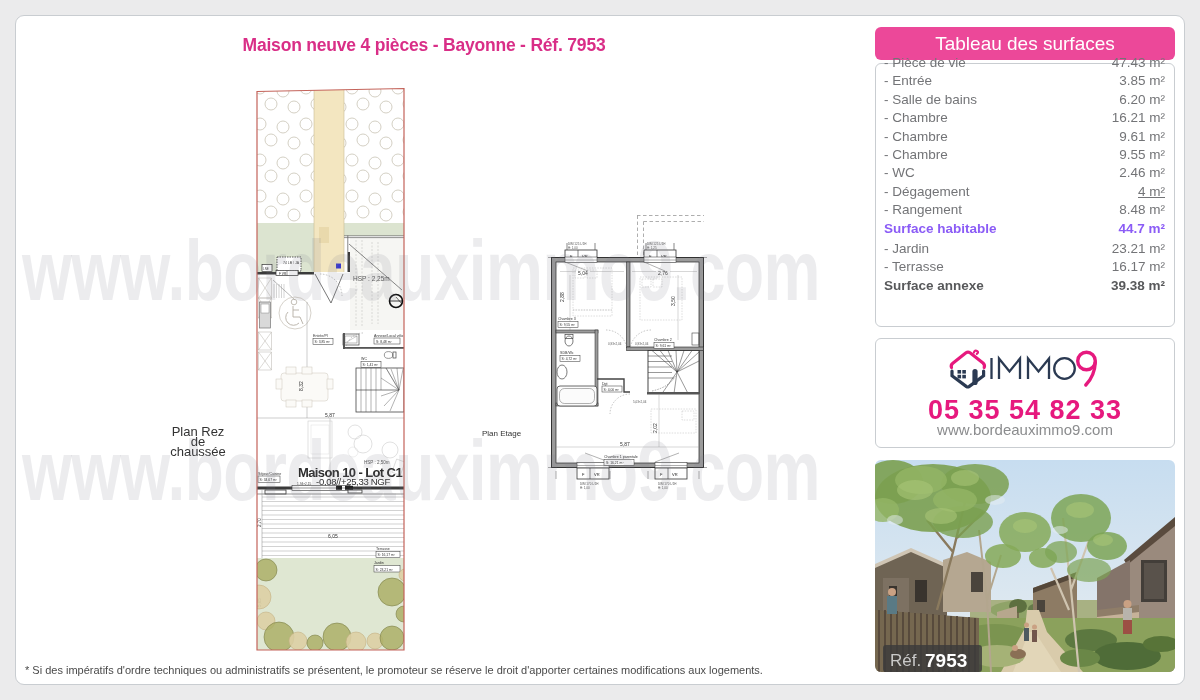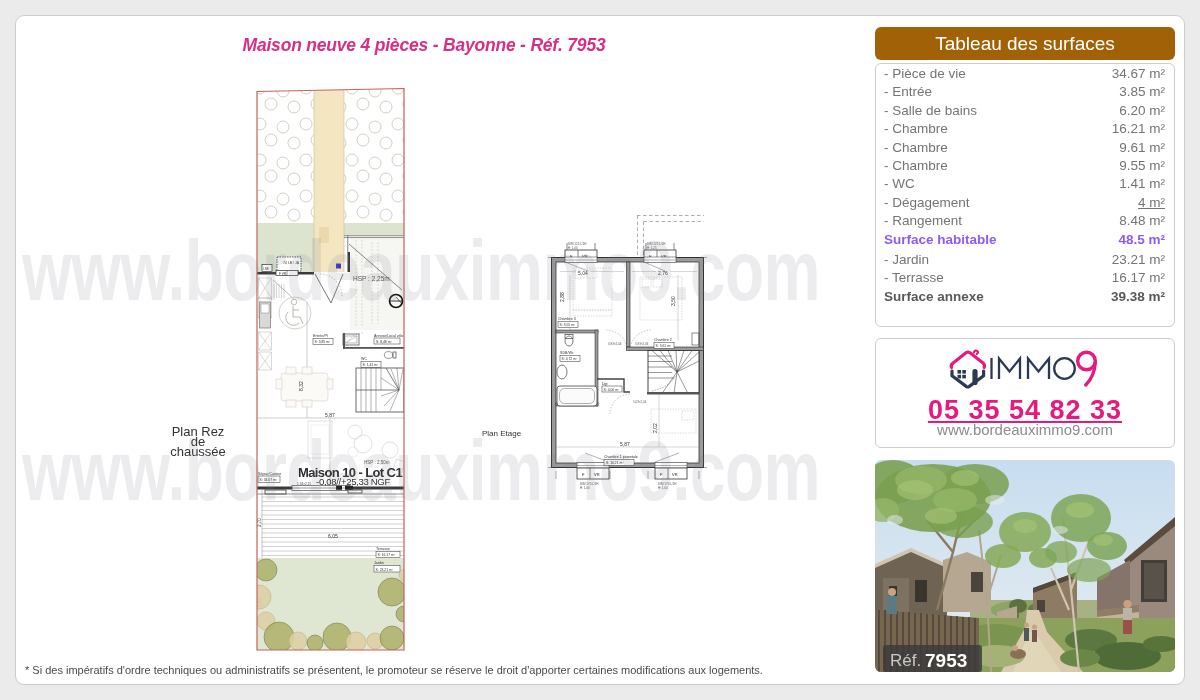--- a/index.html
+++ b/index.html
@@ -8,21 +8,21 @@
 </style>
 </head>
 <body>
 
 <div class="abs" style="left:15px;top:15px;width:1168px;height:668px;background:#fff;border:1px solid #c9cdd1;border-radius:9px;"></div>
 
 <div class="abs" style="z-index:5;left:22px;top:222px;font-size:64px;font-weight:bold;color:rgba(125,128,138,0.15);letter-spacing:-0.5px;white-space:nowrap;transform:scaleY(1.32);transform-origin:0 0;">www.bordeauximmo9.com</div>
 
 <div class="abs" style="z-index:5;left:22px;top:422px;font-size:64px;font-weight:bold;color:rgba(125,128,138,0.15);letter-spacing:-0.5px;white-space:nowrap;transform:scaleY(1.32);transform-origin:0 0;">www.bordeauximmo9.com</div>
 
-<div class="abs" style="left:24px;top:35px;width:800px;text-align:center;font-size:17.5px;font-weight:bold;color:#d92e87;white-space:nowrap;letter-spacing:-0.2px;font-style:italic;">Maison neuve 4 pièces - Bayonne - Réf. 7953</div>
+<div class="abs" style="left:24px;top:35px;width:800px;text-align:center;font-size:17.5px;font-weight:bold;color:#d92e87;white-space:nowrap;letter-spacing:-0.2px;">Maison neuve 4 pièces - Bayonne - Réf. 7953</div>
 
 <div class="abs" style="left:168px;top:427px;width:60px;font-size:13px;color:#333;text-align:center;line-height:10px;">Plan Rez de<br>chaussée</div>
 
 <div class="abs" style="left:482px;top:429px;font-size:8px;color:#333;">Plan Etage</div>
 
 <svg id="plan1" class="abs" style="left:250px;top:80px;" width="162" height="578" viewBox="0 0 162 578">
 <defs>
 <pattern id="shrub" width="46" height="36" patternUnits="userSpaceOnUse">
   <circle cx="10" cy="8" r="6" fill="none" stroke="#c8c3b4" stroke-width="0.8"></circle>
   <circle cx="33" cy="11" r="6" fill="none" stroke="#c8c3b4" stroke-width="0.8"></circle>
@@ -441,44 +441,44 @@
       <line x1="8" y1="262.5" x2="11.5" y2="262.5"></line>
   <line x1="163.5" y1="52.5" x2="167" y2="52.5"></line>
       <line x1="163.5" y1="262.5" x2="167" y2="262.5"></line>
   <line x1="16" y1="266" x2="16" y2="274"></line>
       <line x1="70" y1="266" x2="70" y2="274"></line>
   <line x1="108" y1="266" x2="108" y2="274"></line>
       <line x1="159" y1="266" x2="159" y2="274"></line>
 </g>
 </svg>
 
-<div class="abs" style="z-index:10;left:875px;top:27px;width:300px;height:33px;background:#a16207;border-radius:6px;color:#fff;font-size:19px;text-align:center;line-height:33px;">Tableau des surfaces</div>
+<div class="abs" style="z-index:10;left:875px;top:27px;width:300px;height:33px;background:#ec4899;border-radius:6px;color:#fff;font-size:19px;text-align:center;line-height:33px;">Tableau des surfaces</div>
 
 <div class="abs" style="z-index:10;left:875px;top:63px;width:298px;height:262px;background:#fff;border:1px solid #c9cdd1;border-radius:6px;"></div>
-<div id="table" class="abs" style="z-index:11;left:884px;top:66px;width:281px;font-size:13.5px;color:#737477;">
-
-  <div style="height:18.4px;">- Pièce de vie<span style="float:right;">34.67 m²</span></div>
+<div id="table" class="abs" style="z-index:11;left:884px;top:55px;width:281px;font-size:13.5px;color:#737477;">
+
+  <div style="height:18.4px;">- Pièce de vie<span style="float:right;">47.43 m²</span></div>
 
   <div style="height:18.4px;">- Entrée<span style="float:right;">3.85 m²</span></div>
 
   <div style="height:18.4px;">- Salle de bains<span style="float:right;">6.20 m²</span></div>
 
   <div style="height:18.4px;">- Chambre<span style="float:right;">16.21 m²</span></div>
 
   <div style="height:18.4px;">- Chambre<span style="float:right;">9.61 m²</span></div>
 
   <div style="height:18.4px;">- Chambre<span style="float:right;">9.55 m²</span></div>
 
-  <div style="height:18.4px;">- WC<span style="float:right;">1.41 m²</span></div>
+  <div style="height:18.4px;">- WC<span style="float:right;">2.46 m²</span></div>
 
   <div style="height:18.4px;">- Dégagement<span style="float:right;text-decoration:underline;">4 m²</span></div>
 
   <div style="height:18.4px;">- Rangement<span style="float:right;">8.48 m²</span></div>
 
-  <div style="height:20.5px;font-weight:bold;color:#8b5cf6;">Surface habitable<span style="float:right;">48.5 m²</span></div>
+  <div style="height:20.5px;font-weight:bold;color:#8b5cf6;">Surface habitable<span style="float:right;">44.7 m²</span></div>
 
   <div style="height:18.4px;">- Jardin<span style="float:right;">23.21 m²</span></div>
 
   <div style="height:18.4px;">- Terrasse<span style="float:right;">16.17 m²</span></div>
 
   <div style="height:20px;font-weight:bold;color:#58595b;">Surface annexe<span style="float:right;">39.38 m²</span></div>
 </div>
 
 <div class="abs" style="left:875px;top:338px;width:298px;height:108px;background:#fff;border:1px solid #c9cdd1;border-radius:6px;"></div>
 <svg id="logo" class="abs" style="left:940px;top:344px;" width="170" height="48" viewBox="0 0 170 48">
@@ -502,21 +502,21 @@
   <path d="M 51.5,14 L 51.5,35"></path>
   <path d="M 59,35 L 59,14.5 L 69.5,27.5 L 80,14.5 L 80,35"></path>
   <path d="M 88,35 L 88,14.5 L 98.5,27.5 L 109,14.5 L 109,35"></path>
   <circle cx="124.5" cy="24.5" r="10.3"></circle>
 </g>
 
 <circle cx="146.5" cy="17" r="8.8" fill="none" stroke="#e6197e" stroke-width="3.4"></circle>
 <path d="M 155.3,18.5 Q 154.6,32 145.8,41" fill="none" stroke="#e6197e" stroke-width="3.4" stroke-linecap="round"></path>
 </svg>
 
-<div class="abs" style="left:875px;top:395px;width:300px;text-align:center;font-size:27px;font-weight:bold;color:#e6197e;letter-spacing:1px;text-decoration:underline;">05 35 54 82 33</div>
+<div class="abs" style="left:875px;top:395px;width:300px;text-align:center;font-size:27px;font-weight:bold;color:#e6197e;letter-spacing:1px;">05 35 54 82 33</div>
 
 <div class="abs" style="left:875px;top:421px;width:300px;text-align:center;font-size:15px;color:#8b8c8e;">www.bordeauximmo9.com</div>
 
 <svg id="photo" class="abs" style="left:875px;top:460px;" width="300" height="212" viewBox="0 0 300 212">
 <defs>
 <clipPath id="phclip">
         <rect x="0" y="0" width="300" height="212" rx="6"></rect>
       </clipPath>
 <linearGradient id="sky" x1="0" y1="0" x2="0" y2="1">
   <stop offset="0" stop-color="#c7ddf0"></stop>

